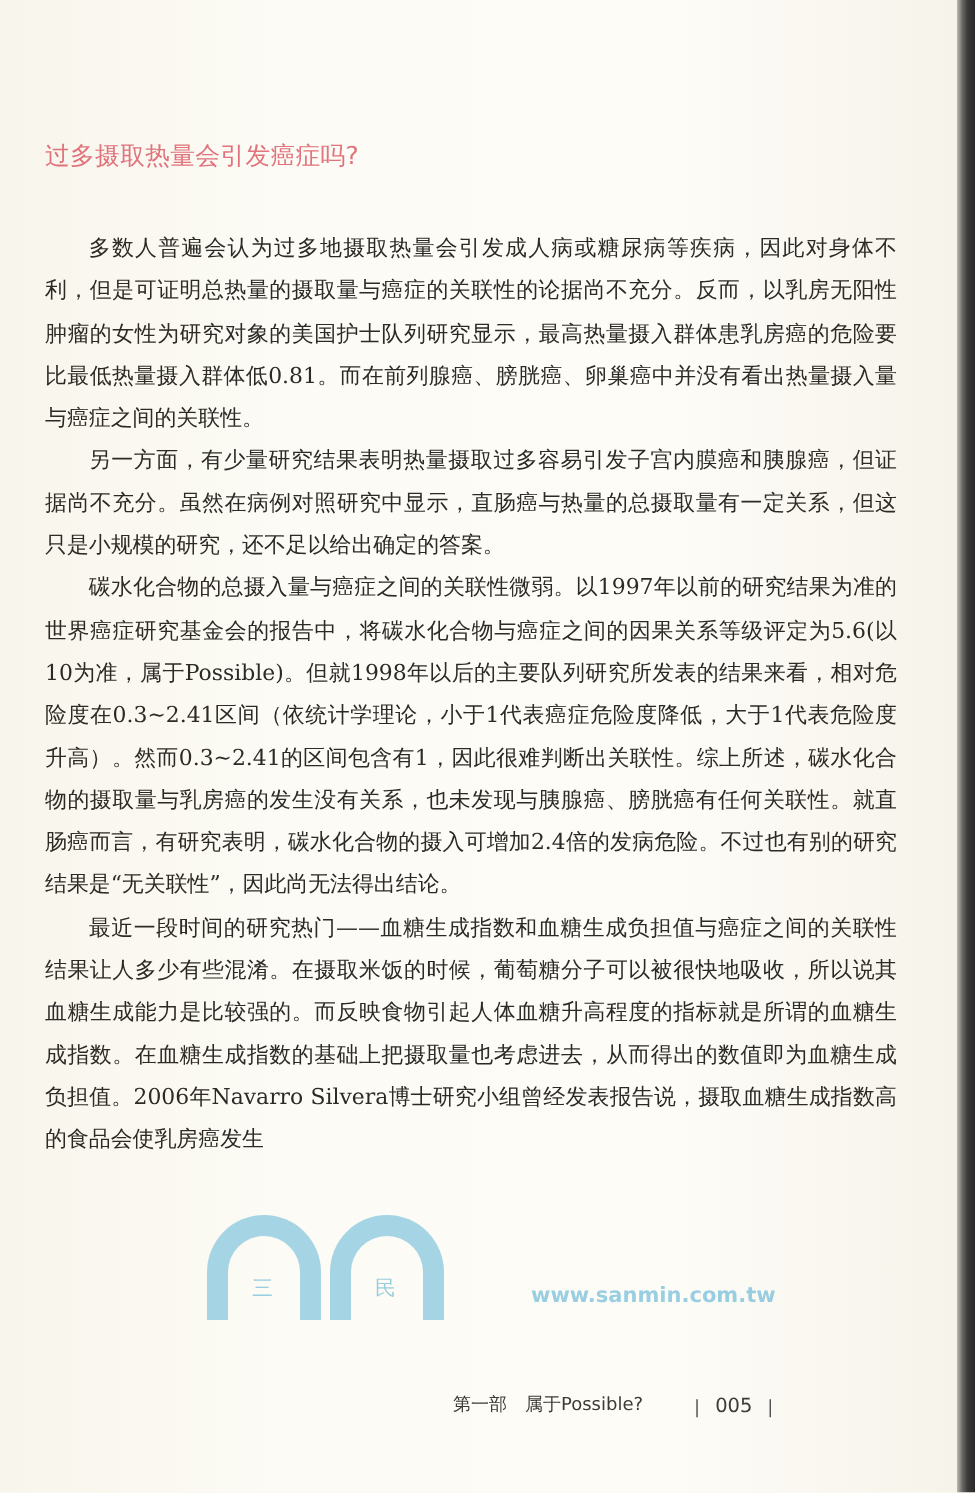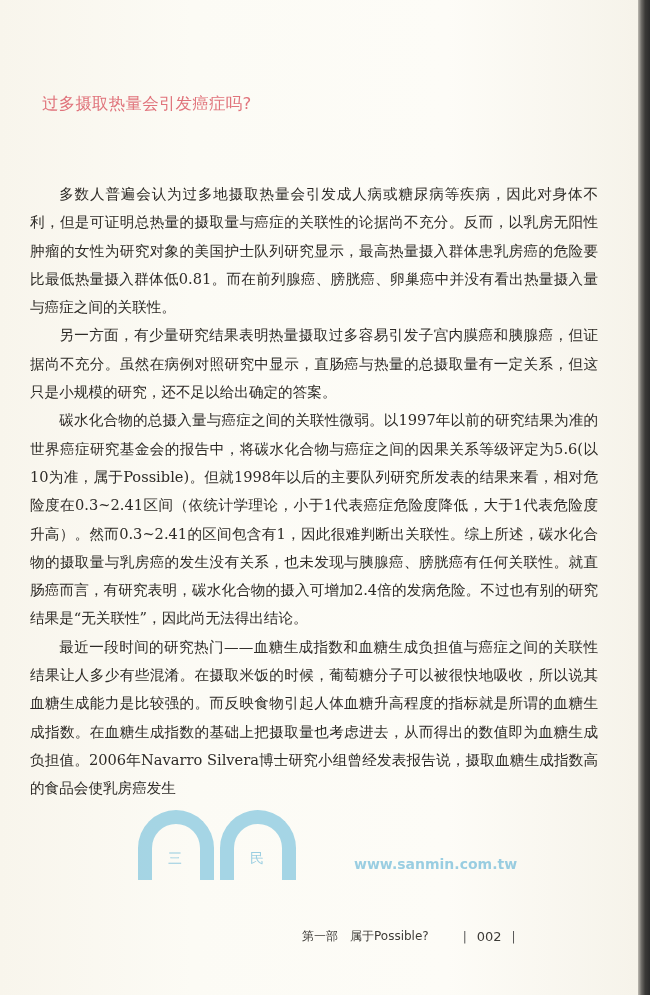--- a/index.html
+++ b/index.html
@@ -11,32 +11,31 @@
   }
   .page {
     position: absolute; left: 0; top: 0; width: 638px; height: 995px;
     background: linear-gradient(90deg, #f8f5ec 0%, #fcfbf5 30%, #fdfcf7 70%, #f6f3ea 100%);
   }
   .edge {
     position: absolute; right: 0; top: 0; width: 12px; height: 995px;
     background: linear-gradient(90deg, #bdbab2 0%, #6a6864 30%, #3a3937 60%, #2a2a2a 100%);
   }
   .title {
-    position: absolute; left: 42px; top: 93px;
+    position: absolute; left: 30px; top: 93px;
     color: #e0737b;
     font-family: "DejaVu Sans", "Liberation Sans", sans-serif;
     font-size: 16.5px; letter-spacing: 0.2px;
   }
   .body-text {
     position: absolute; left: 30px; top: 152px; width: 568px;
     color: #2d2a26;
     font-size: 14.6px;
     line-height: 28.3px;
     text-align: justify;
-    margin-top: 28px;
   }
   .body-text p { margin: 0; text-indent: 2em; }
   .watermark {
     position: absolute; left: 138px; top: 810px; width: 380px; height: 80px;
     pointer-events: none; opacity: 0.55;
   }
   .wm-arch {
     position: absolute; top: 0; width: 76px; height: 70px;
     border: 14px solid #5fb7d8; border-bottom: none;
     border-radius: 50px 50px 0 0; box-sizing: border-box;
@@ -53,21 +52,21 @@
   }
   .wm-small {
     position: absolute; top: 40px; color: #4aa9d1; font-size: 14px;
     font-family: "DejaVu Sans", sans-serif;
   }
   .footer {
     position: absolute; top: 928px; left: 302px;
     color: #3c3a36;
     font-family: "DejaVu Sans", "Liberation Sans", sans-serif;
     font-size: 12px;
-    display: flex; align-items: center;
+    display: flex; align-items: flex-end;
   }
   .footer .part { margin-right: 12px; }
   .footer .sep { margin: 0 10px; color: #555; }
   .footer .pg { font-size: 13px; }
 </style>
 </head>
 <body>
 
 <div class="page">
   <div class="title">过多摄取热量会引发癌症吗?</div>
@@ -84,17 +83,17 @@
     <div class="wm-arch" style="left:82px;"></div>
     <span class="wm-small" style="left:30px;">三</span>
     <span class="wm-small" style="left:112px;">民</span>
     <span class="wm-url">www.sanmin.com.tw</span>
   </div>
 
   <div class="footer">
     <span class="part">第一部</span>
     <span>属于Possible?</span>
     <span class="sep" style="margin-left:34px;">|</span>
-    <span class="pg">002</span>
+    <span class="pg">005</span>
     <span class="sep">|</span>
   </div>
 </div>
 <div class="edge"></div>
 
 </body></html>

